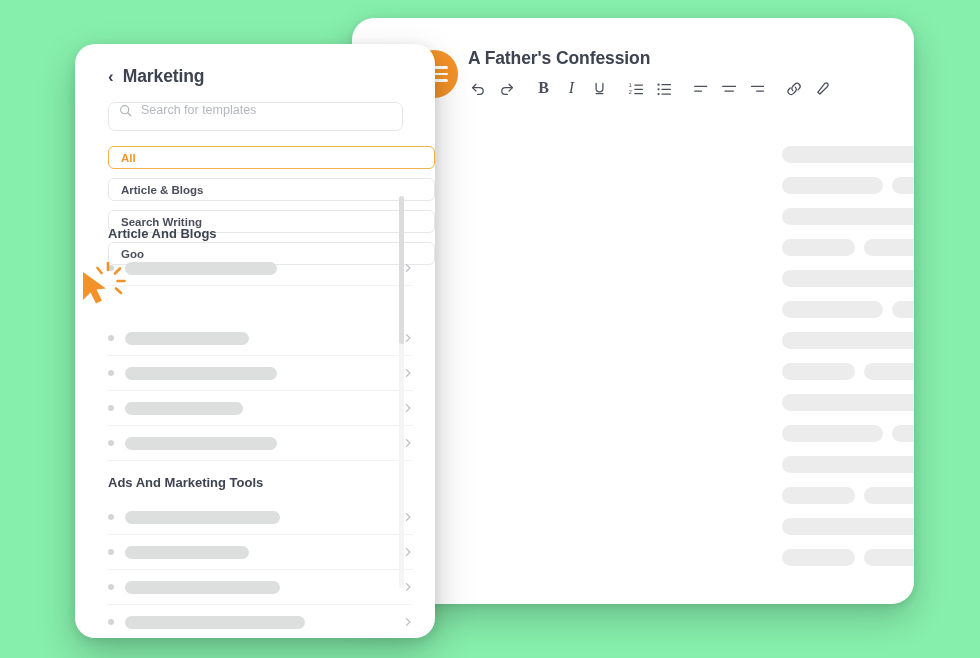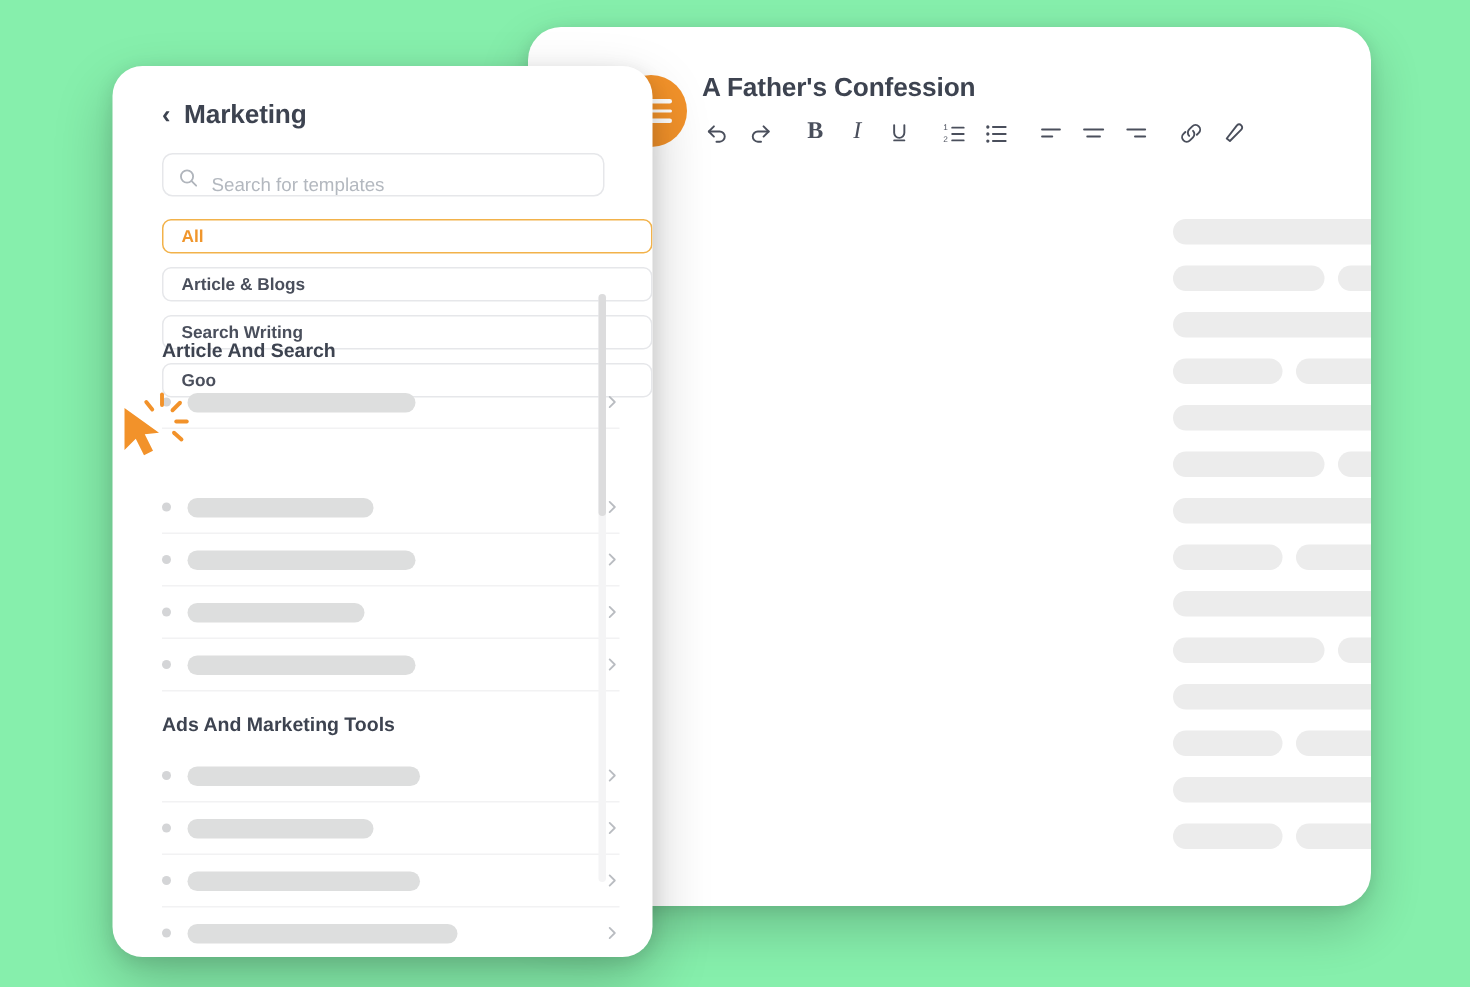--- a/index.html
+++ b/index.html
@@ -145,21 +145,21 @@
     letter-spacing: -0.1px;
   }
 
   #search-box {
     margin: 15px 0 0 33px;
     width: 295px;
     height: 29px;
     border: 1px solid #e6e7ea;
     border-radius: 7px;
     display: flex;
-    align-items: flex-end;
+    align-items: flex-start;
     padding: 0 10px;
     gap: 9px;
     background: #fff;
   }
   #search-input {
     border: none;
     outline: none;
     font-size: 12.5px;
     color: #9aa0a8;
     font-family: "Liberation Sans", sans-serif;
@@ -462,21 +462,21 @@
     </div>
 
     <div id="filter-row">
         <div class="chip active">All</div>
         <div class="chip">Article &amp; Blogs</div>
         <div class="chip">Search Writing</div>
         <div class="chip">Goo</div>
       </div>
 
     <div id="list-scroll">
-        <div class="section-title">Article And Search</div>
+        <div class="section-title">Article And Blogs</div>
         <div class="tpl-row">
           <span class="tpl-dot"></span>
           <span class="tpl-bar" style="width: 152px;"></span>
           <span class="tpl-chev">
             <svg width="10" height="10" viewBox="0 0 16 16" fill="none" stroke="currentColor" stroke-width="1.9" stroke-linecap="round" stroke-linejoin="round">
               <polyline points="5.5,2.5 11,8 5.5,13.5"></polyline>
             </svg>
           </span>
         </div>
         <div class="tpl-row" style="visibility: hidden;">

